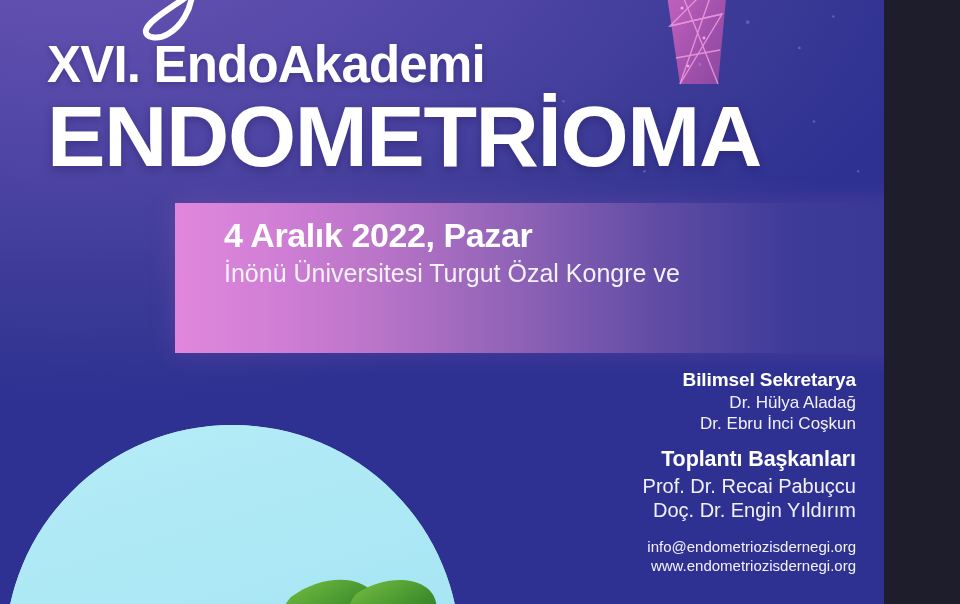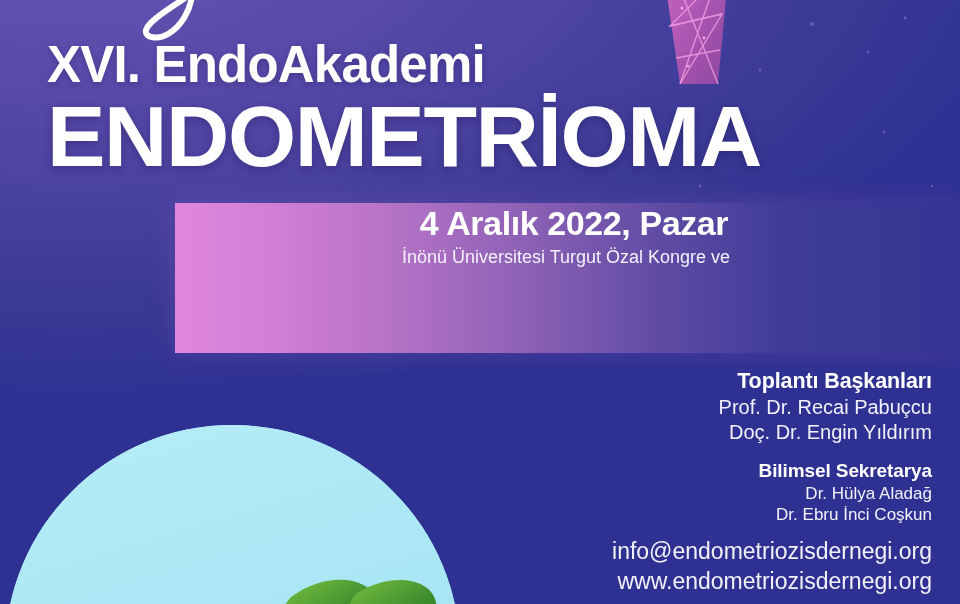--- a/index.html
+++ b/index.html
@@ -3,21 +3,21 @@
 <meta charset="utf-8">
 <title>XVI. EndoAkademi ENDOMETRIOMA</title>
 <style>
   html, body {
     margin: 0;
     padding: 0;
     background: #1d1d2b;
   }
   #poster {
     position: relative;
-    width: 960px;
+    width: 884px;
     height: 604px;
     overflow: hidden;
     font-family: "Liberation Sans", "DejaVu Sans", sans-serif;
     background:
       radial-gradient(120% 95% at 8% -14%, #6a56b4 0%, #5f4eae 18%, #4f45a4 42%, #3b3a96 66%, #2e3192 85%);
     -webkit-font-smoothing: antialiased;
   }
 
   
   .deco-script {
@@ -85,36 +85,36 @@
         #b974c8 26%,
         #8e62b6 44%,
         #5f4ba4 62%,
         #3e3c98 78%,
         #343593 100%);
     box-shadow: 0 0 26px rgba(210,120,205,.18);
   }
   .band-inner {
     position: absolute;
     right: 36px;
-    top: 0;
-    text-align: center;
+    top: 12px;
+    text-align: left;
     width: 700px;
   }
   .band-date {
     color: #ffffff;
     font-size: 34px;
     font-weight: 700;
     letter-spacing: -0.4px;
     line-height: 1.18;
     margin: 0;
     white-space: nowrap;
   }
   .band-venue {
     color: #f4f2fb;
-    font-size: 18px;
+    font-size: 25px;
     font-weight: 400;
     line-height: 1.26;
     margin: 3px 16px 0 0;
     white-space: nowrap;
   }
 
   
   .credits {
     position: absolute;
     right: 28px;
@@ -137,21 +137,21 @@
   .cred-name {
     font-size: 20px;
     font-weight: 400;
     line-height: 1.24;
     margin: 0;
     color: #f2f1fa;
     white-space: nowrap;
   }
   .cred-name.sm { font-size: 17px; }
   .cred-link {
-    font-size: 23px;
+    font-size: 15px;
     font-weight: 400;
     line-height: 1.28;
     margin: 0;
     color: #f2f1fa;
     white-space: nowrap;
   }
 
   
   .photo-circle {
     position: absolute;
@@ -222,30 +222,30 @@
 
   <div class="band">
     <div class="band-inner">
       <p class="band-date">4 Aralık 2022, Pazar</p>
       <p class="band-venue">İnönü Üniversitesi Turgut Özal Kongre ve</p>
     </div>
   </div>
 
   <div class="credits">
 
+    <div class="cred-group tight">
+      <p class="cred-head sm">Bilimsel Sekretarya</p>
+      <p class="cred-name sm">Dr. Hülya Aladağ</p>
+      <p class="cred-name sm">Dr. Ebru İnci Coşkun</p>
+    </div>
+
     <div class="cred-group">
       <p class="cred-head">Toplantı Başkanları</p>
       <p class="cred-name">Prof. Dr. Recai Pabuçcu</p>
       <p class="cred-name">Doç. Dr. Engin Yıldırım</p>
-    </div>
-
-    <div class="cred-group tight">
-      <p class="cred-head sm">Bilimsel Sekretarya</p>
-      <p class="cred-name sm">Dr. Hülya Aladağ</p>
-      <p class="cred-name sm">Dr. Ebru İnci Coşkun</p>
     </div>
 
     <div class="cred-group">
       <p class="cred-link">info@endometriozisdernegi.org</p>
       <p class="cred-link">www.endometriozisdernegi.org</p>
     </div>
 
   </div>
 
   <div class="photo-circle">

